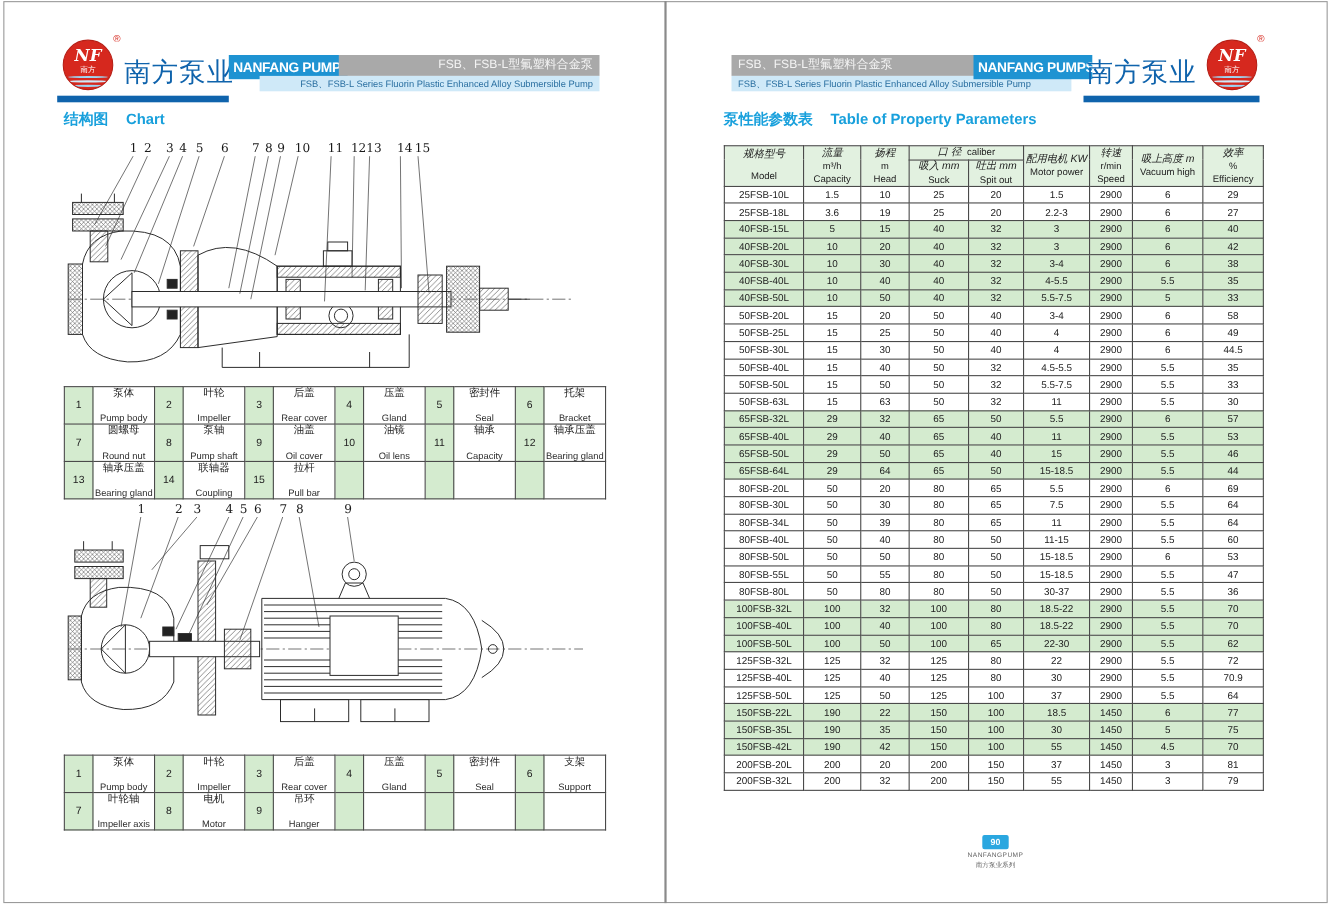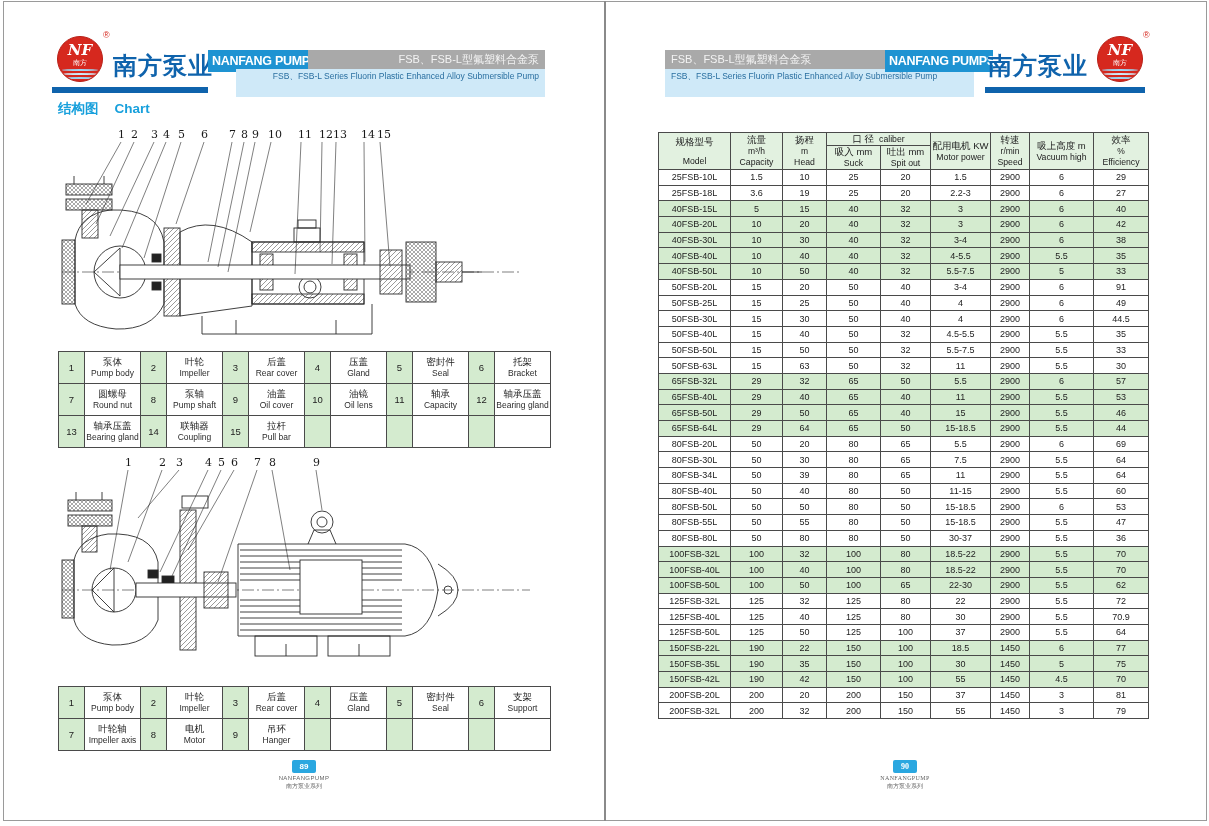--- a/index.html
+++ b/index.html
@@ -10,55 +10,55 @@
 
   
   .logo{position:absolute;width:56px;height:60px;}
   .logo .circ{position:absolute;left:2px;top:6px;width:44px;height:44px;border-radius:50%;
               background:#d6281e;overflow:hidden;border:1px solid #b71f16;}
   .logo .nf{position:absolute;left:0;top:4px;width:44px;text-align:center;color:#fff;
             font-family:"DejaVu Serif",serif;font-style:italic;font-weight:bold;font-size:15px;}
   .logo .sub{position:absolute;left:0;top:21px;width:44px;text-align:center;color:#fff;font-size:7px;}
   .logo .wave{position:absolute;left:4px;width:36px;height:2px;background:#fff;border-radius:50%;}
   .logo .reg{position:absolute;top:0;color:#d6281e;font-size:9px;}
-  .brand-zh{position:absolute;font-size:24px;font-weight:bold;color:#0f63ac;letter-spacing:1px;white-space:nowrap;}
+  .brand-zh{position:absolute;font-size:24px;font-weight:normal;color:#0f63ac;letter-spacing:1px;white-space:nowrap;}
   .badge{position:absolute;height:22px;line-height:22px;background:#1e93d2;color:#fff;font-weight:bold;
          font-size:12.5px;text-align:center;letter-spacing:-0.3px;white-space:nowrap;padding:0 4px;}
   .graybar{position:absolute;height:19px;line-height:19px;background:#a9a9a9;color:#f3f3f3;
            font-size:11px;white-space:nowrap;overflow:hidden;}
-  .strip{position:absolute;height:28px;line-height:14px;background:#cfe9f8;color:#2a6fa0;
+  .strip{position:absolute;height:14px;line-height:14px;background:#cfe9f8;color:#2a6fa0;
          font-size:8.5px;white-space:nowrap;overflow:hidden;}
   .underbar{position:absolute;height:6px;background:#0f63ac;}
   .right-align{text-align:right;padding-right:6px;}
   .left-align{text-align:left;padding-left:6px;}
 
   .sec-title{position:absolute;font-size:13.5px;font-weight:bold;color:#18a0dc;white-space:nowrap;}
   .sec-title .en{margin-left:16px;}
 
   
   .diag{position:absolute;}
   .diag svg{display:block;}
   .callout-txt{font-family:"DejaVu Serif",serif;font-size:11px;fill:#1a1a1a;}
 
   
   .parts{position:absolute;border-collapse:collapse;table-layout:fixed;width:492px;}
   .parts td{border:1px solid #4a4a4a;height:31px;text-align:center;vertical-align:middle;padding:0;}
   .parts td.pn{background:#d4ebcf;font-size:9.5px;}
   .parts td.pv .zh{font-size:9.5px;line-height:1.25;}
-  .parts td.pv .en{font-size:8.5px;line-height:1.2;color:#2c2c2c;}
+  .parts td.pv .en{font-size:8.5px;line-height:1.2;color:#2c2c2c;margin-top:11px;}
 
   
   #main-table{position:absolute;left:658px;top:132px;border-collapse:collapse;table-layout:fixed;
               width:490px;font-size:9px;}
   #main-table th,#main-table td{border:1px solid #4a4a4a;text-align:center;vertical-align:middle;
               padding:0;font-weight:normal;}
   #main-table thead th{background:#e2f1e0;line-height:1.25;}
   #main-table tbody td{height:14.7px;background:#fff;}
   #main-table tbody tr.g td{background:#d4ebcf;}
-  .hz{font-size:9.5px;} .hu{font-size:8.5px;} .he{font-size:8.7px;}
+  .hz{font-size:9.5px;font-style:italic;} .hu{font-size:8.5px;} .he{font-size:8.7px;}
   .hgap{height:8px;}
 
   
   .footer{position:absolute;width:140px;text-align:center;}
   .footer .pgbadge{display:inline-block;min-width:20px;height:13px;line-height:13px;border-radius:2px;
                    background:#2aa7e0;color:#fff;font-size:8px;font-weight:bold;padding:0 2px;}
   .footer .f1{font-size:6px;color:#666;letter-spacing:0.4px;margin-top:2px;}
   .footer .f2{font-size:6px;color:#666;margin-top:1px;}
 </style>
 </head>
@@ -95,20 +95,23 @@
       <div class="wave" style="top:32px;background:#9fd4f0;"></div>
       <div class="wave" style="top:36px;background:#cfe9f8;"></div>
       <div class="wave" style="top:40px;background:#9fd4f0;"></div>
     </div>
     <div class="reg" style="left:48px;">®</div>
   </div>
   <div class="underbar" style="left:985px;top:87px;width:160px;"></div>
 
   <div class="sec-title" style="left:58px;top:100px;">
     <span class="zh">结构图</span><span class="en">Chart</span>
+  </div>
+  <div class="sec-title" style="left:658px;top:100px;">
+    <span class="zh">泵性能参数表</span><span class="en">Table of Property Parameters</span>
   </div>
 
   <div class="diag" style="left:60px;top:122px;">
     <svg width="480" height="226" viewBox="0 0 480 226">
       <defs>
         <pattern id="p1a" patternUnits="userSpaceOnUse" width="5" height="5">
           <path d="M0 5 L5 0" stroke="#555" stroke-width="0.6"></path>
         </pattern>
         <pattern id="p1b" patternUnits="userSpaceOnUse" width="4" height="4">
           <path d="M0 4 L4 0 M0 0 L4 4" stroke="#555" stroke-width="0.5"></path>
@@ -600,21 +603,21 @@
         </tr>
         <tr>
           <td>50FSB-20L</td>
           <td>15</td>
           <td>20</td>
           <td>50</td>
           <td>40</td>
           <td>3-4</td>
           <td>2900</td>
           <td>6</td>
-          <td>91</td>
+          <td>58</td>
         </tr>
         <tr>
           <td>50FSB-25L</td>
           <td>15</td>
           <td>25</td>
           <td>50</td>
           <td>40</td>
           <td>4</td>
           <td>2900</td>
           <td>6</td>
@@ -902,23 +905,18 @@
           <td>200</td>
           <td>150</td>
           <td>55</td>
           <td>1450</td>
           <td>3</td>
           <td>79</td>
         </tr>
       </tbody>
   </table>
 
-  <div class="footer" style="left:234px;top:755px;">
-    <span class="pgbadge">89</span>
-    <div class="f1">NANFANGPUMP</div>
-    <div class="f2">南方泵业系列</div>
-  </div>
-  <div class="footer" style="left:835px;top:755px;font-family:Liberation Serif, serif;">
+  <div class="footer" style="left:835px;top:755px;">
     <span class="pgbadge">90</span>
     <div class="f1">NANFANGPUMP</div>
     <div class="f2">南方泵业系列</div>
   </div>
 </div>
 
 </body></html>

